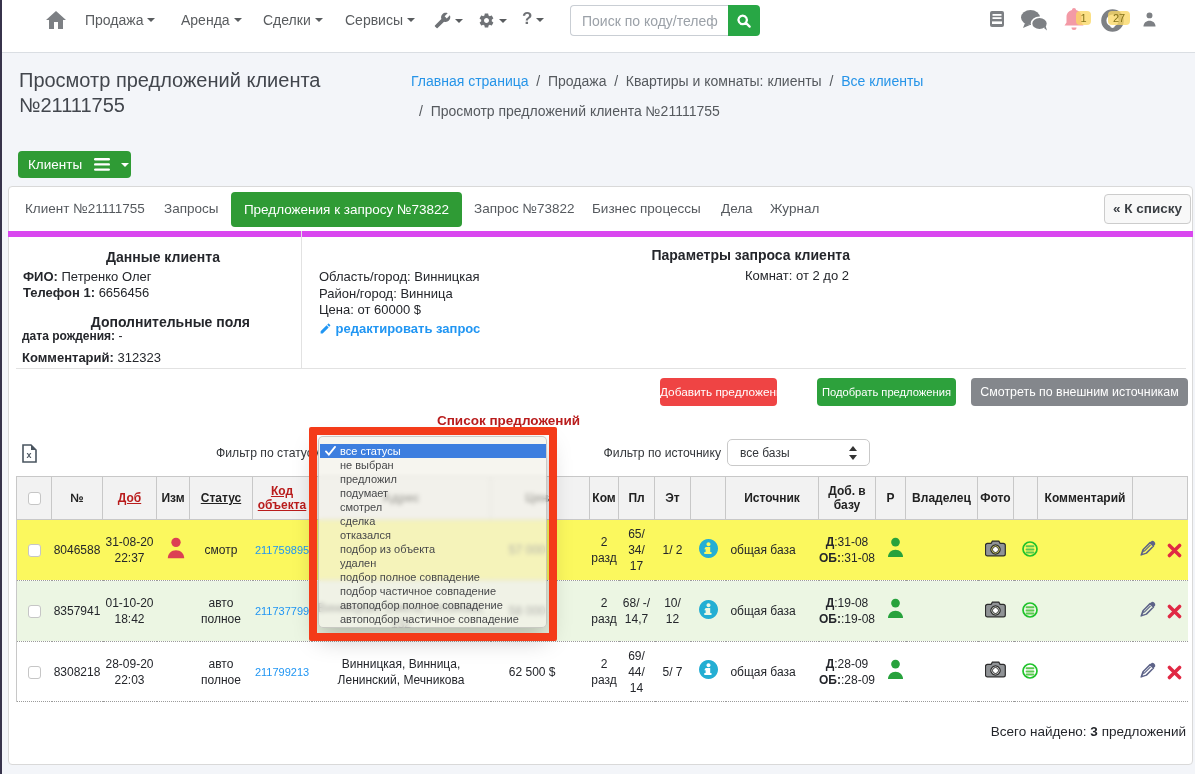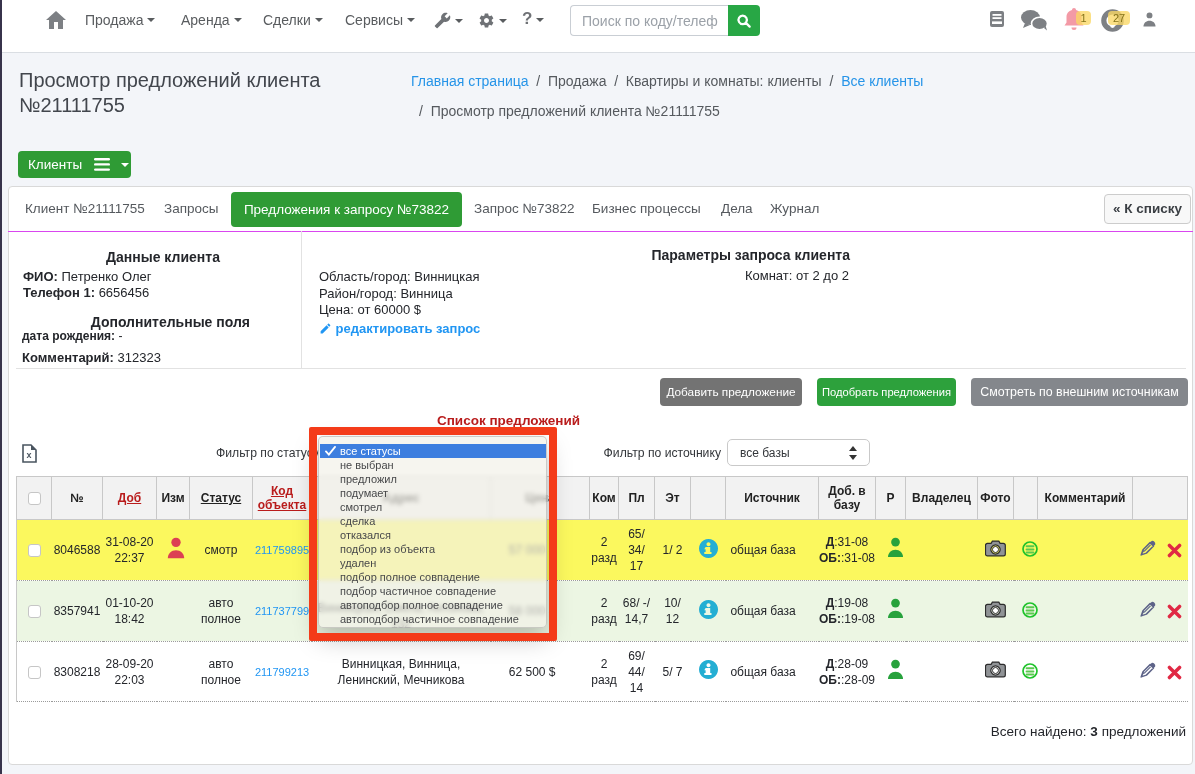--- a/index.html
+++ b/index.html
@@ -14,21 +14,21 @@
 .badge{position:absolute;background:rgba(250,215,100,0.78);border-radius:4px;font-size:11px;color:#857319;text-align:center;line-height:14px;}
 
 #title{left:19px;top:68px;width:360px;font-size:20px;line-height:25px;color:#42464d;}
 #bc1{left:406px;top:73px;font-size:14px;color:#55595e;}
 #bc2{left:419px;top:103px;font-size:14px;color:#55595e;}
 .bluelink{color:#2694e8;}
 #clientsbtn{left:18px;top:151px;width:113px;height:27px;background:#2f9b35;border-radius:4px;color:#fff;}
 #clientsbtn .t{position:absolute;left:10px;top:6px;font-size:13.5px;}
 
 #panel{left:8px;top:186px;width:1185px;height:579px;background:#fff;border:1px solid #d9d9d9;border-radius:4px;box-sizing:border-box;}
-#tabs{left:8px;top:186px;width:1185px;height:45px;border-bottom:1px solid #d946ef;}
+#tabs{left:8px;top:186px;width:1185px;height:45px;border-bottom:6px solid #d946ef;}
 .tab{position:absolute;top:0;font-size:13.5px;color:#55595e;line-height:45px;}
 #activetab{left:223px;top:6px;width:231px;height:35px;background:#2f9b35;border-radius:4px;color:#fff;font-size:13.5px;text-align:center;line-height:35px;}
 #tolist{left:1096px;top:8px;width:87px;height:30px;background:#f8f8f8;border:1px solid #ccc;border-radius:4px;box-sizing:border-box;font-size:13.5px;color:#3b3f44;text-align:center;line-height:28px;font-weight:bold;}
 
 .b{font-weight:bold;}
 #cd{left:8px;top:231px;width:1185px;height:138px;}
 #cd .vline{position:absolute;left:293px;top:0;width:1px;height:138px;background:#e2e2e2;}
 #cd .hline{position:absolute;left:8px;top:137px;width:1170px;height:1px;background:#e2e2e2;}
 .cdt{position:absolute;font-size:13px;color:#24262b;}
 
@@ -151,21 +151,21 @@
 <div class="cdt" style="left:311px;top:38px;">Область/город: Винницкая</div>
 <div class="cdt" style="left:311px;top:55px;">Район/город: Винница</div>
 <div class="cdt" style="left:311px;top:71px;">Цена: от 60000 $</div>
 <div class="cdt" style="left:311px;top:90px;color:#2196f3;font-weight:bold;"><svg width="13" height="13" viewBox="0 0 24 24" style="vertical-align:-2px">
         <path fill="#2196f3" d="M3 17.25V21h3.75L17.81 9.94l-3.75-3.75L3 17.25zM20.71 7.04c.39-.39.39-1.02 0-1.41l-2.34-2.34c-.39-.39-1.02-.39-1.41 0l-1.83 1.83 3.75 3.75 1.83-1.83z"></path>
       </svg> редактировать запрос</div>
 <div class="cdt b" style="left:592px;top:16px;width:250px;text-align:right;font-size:14px;">Параметры запроса клиента</div>
 <div class="cdt" style="left:592px;top:37px;width:249px;text-align:right;">Комнат: от 2 до 2</div>
 </div>
 
-<div class="pbtn" style="left:660px;width:142px;background:#737373;">Добавить предложение</div>
+<div class="pbtn" style="left:660px;width:117px;background:#ef4444;">Добавить предложение</div>
 <div class="pbtn" style="left:817px;width:139px;background:#2da13c;font-size:11.2px;">Подобрать предложения</div>
 <div class="pbtn" style="left:971px;width:217px;background:#84878c;font-size:12.4px;">Смотреть по внешним источникам</div>
 <div class="abs" id="listtitle">Список предложений</div>
 
 <svg class="abs" style="left:22px;top:444px" width="15" height="19" viewBox="0 0 15 19">
     <path d="M1 1 h8 l5 5 v12 h-13 z" fill="#fff" stroke="#4a5560" stroke-width="1.6"></path>
     <path d="M9 1 l5 5 h-5 z" fill="#4a5560"></path>
     <text x="7" y="14" font-size="9" font-weight="bold" fill="#4a5560" text-anchor="middle">x</text>
   </svg>
 <div class="flabel" style="left:216px;top:446px;">Фильтр по статусу</div>

